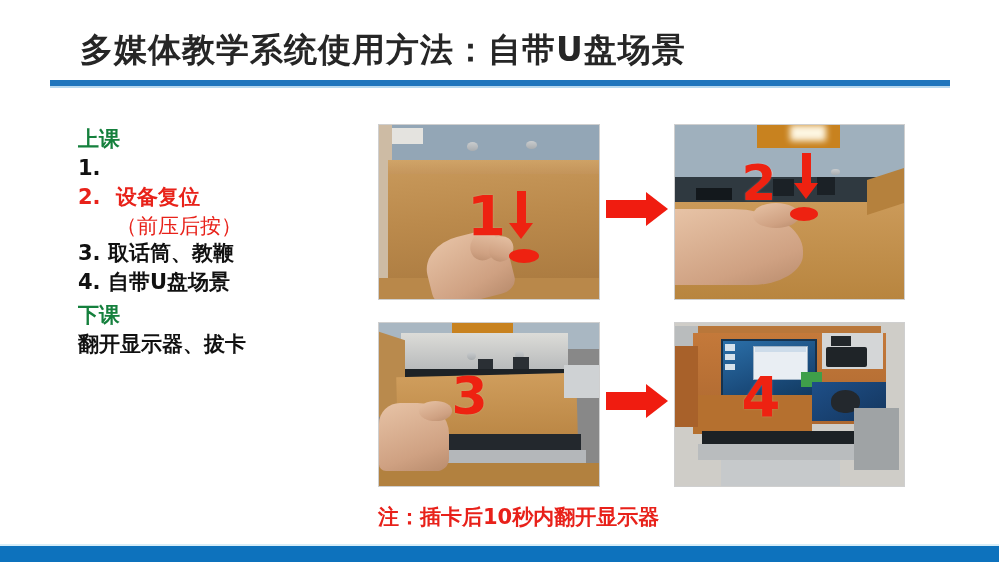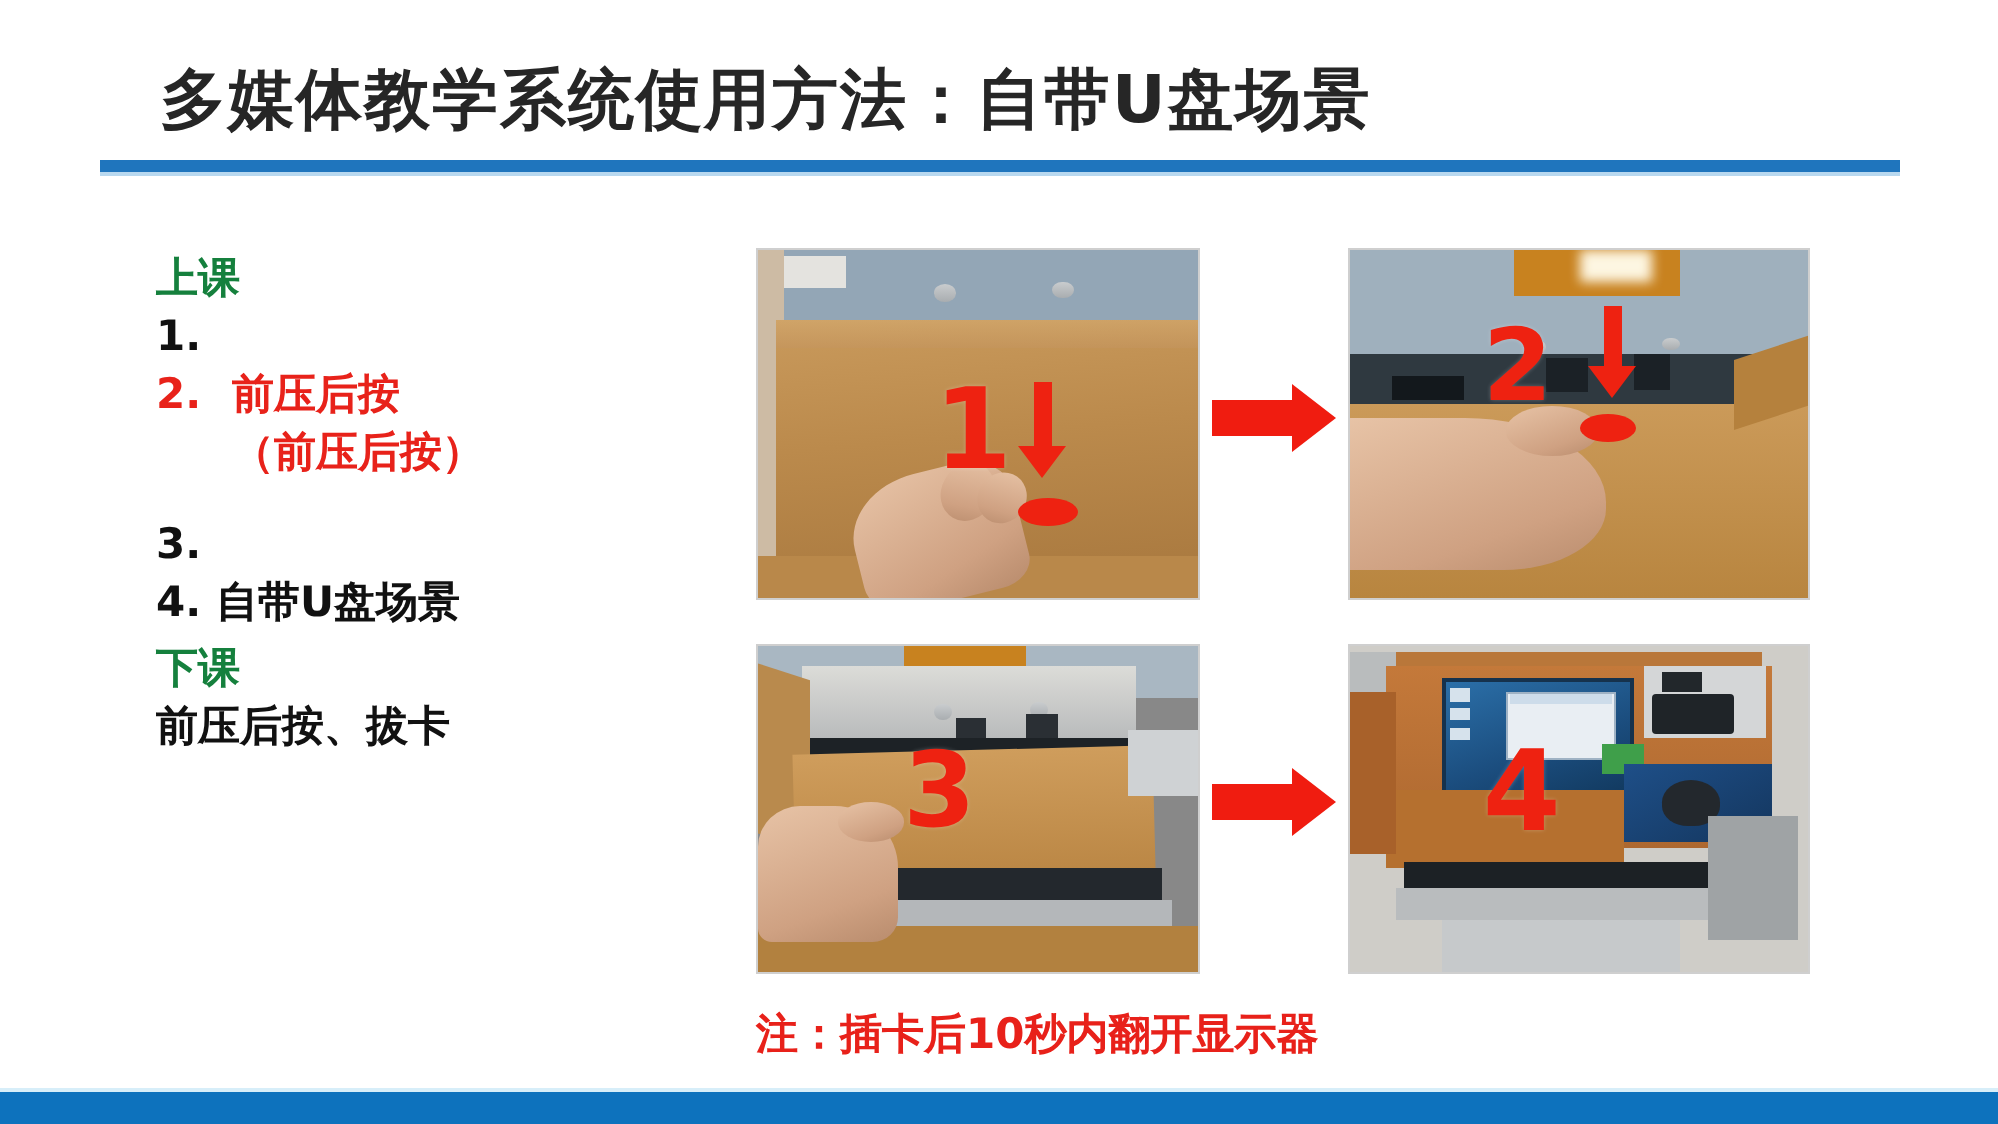--- a/index.html
+++ b/index.html
@@ -46,22 +46,22 @@
   }
   .step {
     display:flex; align-items:baseline;
     font-size:21px; font-weight:bold; line-height:1.28;
     color:#111; margin-bottom:2px; white-space:nowrap;
   }
   .step .num { width:30px; flex:0 0 30px; }
   .step.wide .num { width:38px; flex:0 0 38px; }
   .step.red { color:#e8221a; }
   .substep {
-    font-size:21px; font-weight:bold; color:#e8221a;
-    margin:0 0 19px 38px; line-height:1.3; white-space:nowrap;
+    font-size:21px; font-weight:normal; color:#e8221a;
+    margin:0 0 0 38px; line-height:1.3; white-space:nowrap;
   }
   .plain-line {
     font-size:21px; font-weight:bold; color:#111; line-height:1.3;
     white-space:nowrap; margin-top:1px;
   }
   .gap-sm { height:4px; }
 
   
   .photo {
     position:absolute; overflow:hidden; background:#888;
@@ -134,37 +134,38 @@
   <div class="text-col">
 
     <div class="heading-blue">上课</div>
 
     <div class="step wide">
       <span class="num">1.</span>
     </div>
 
     <div class="step wide red">
       <span class="num">2.</span>
-      <span class="txt">前压后按</span>
+      <span class="txt">设备复位</span>
     </div>
     <div class="substep">（前压后按）</div>
 
     <div class="step">
       <span class="num">3.</span>
+      <span class="txt">取话筒、教鞭</span>
     </div>
 
     <div class="step">
       <span class="num">4.</span>
       <span class="txt">自带U盘场景</span>
     </div>
 
     <div class="gap-sm"></div>
 
     <div class="heading-blue">下课</div>
-    <div class="plain-line">前压后按、拔卡</div>
+    <div class="plain-line">翻开显示器、拔卡</div>
   </div>
 
   <div class="photo" id="photo1">
     <div class="scene">
       <div class="wall" style="left:0;top:0;width:100%;height:24%;background:#93a6b6;"></div>
       <div class="wall" style="left:0;top:0;width:6%;height:100%;background:#cdbba4;"></div>
       <div class="metal" style="left:6%;top:2%;width:14%;height:9%;background:#e4e3df;"></div>
       <div class="metal" style="left:40%;top:10%;width:5%;height:5%;border-radius:50%;"></div>
       <div class="metal" style="left:67%;top:9%;width:5%;height:5%;border-radius:50%;"></div>
       <div class="wood" style="left:4%;top:20%;width:96%;height:74%;"></div>

